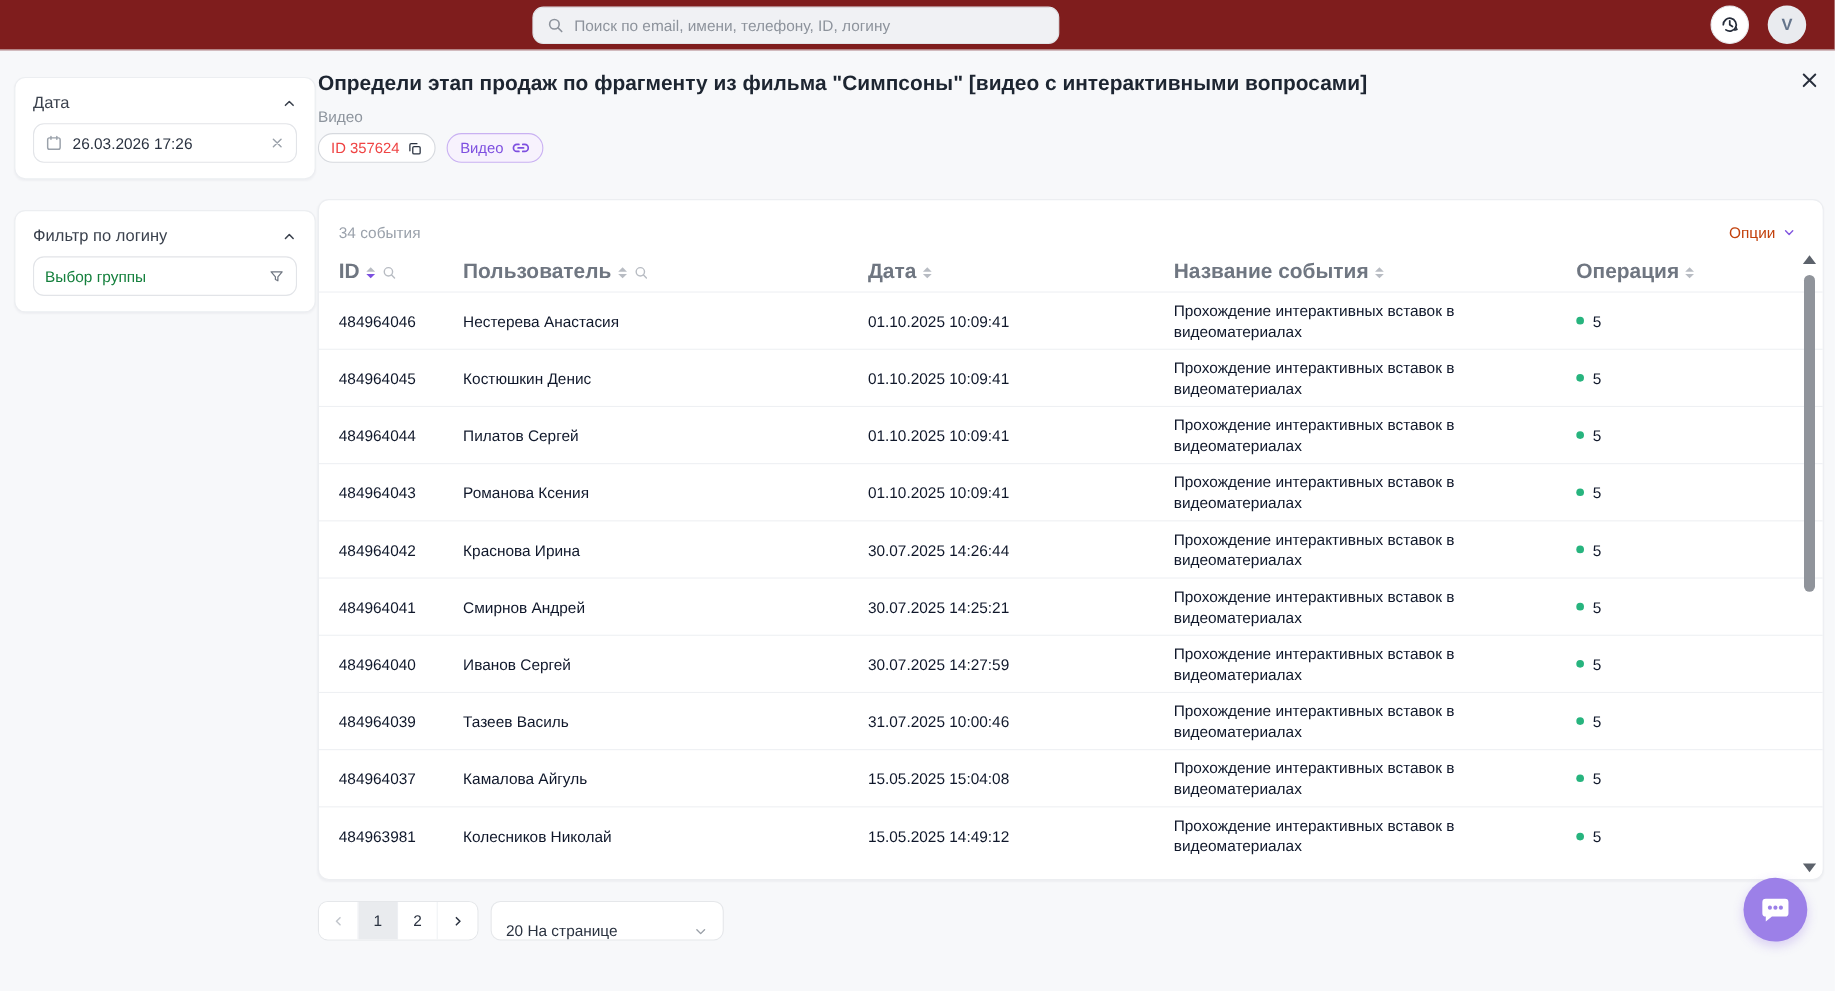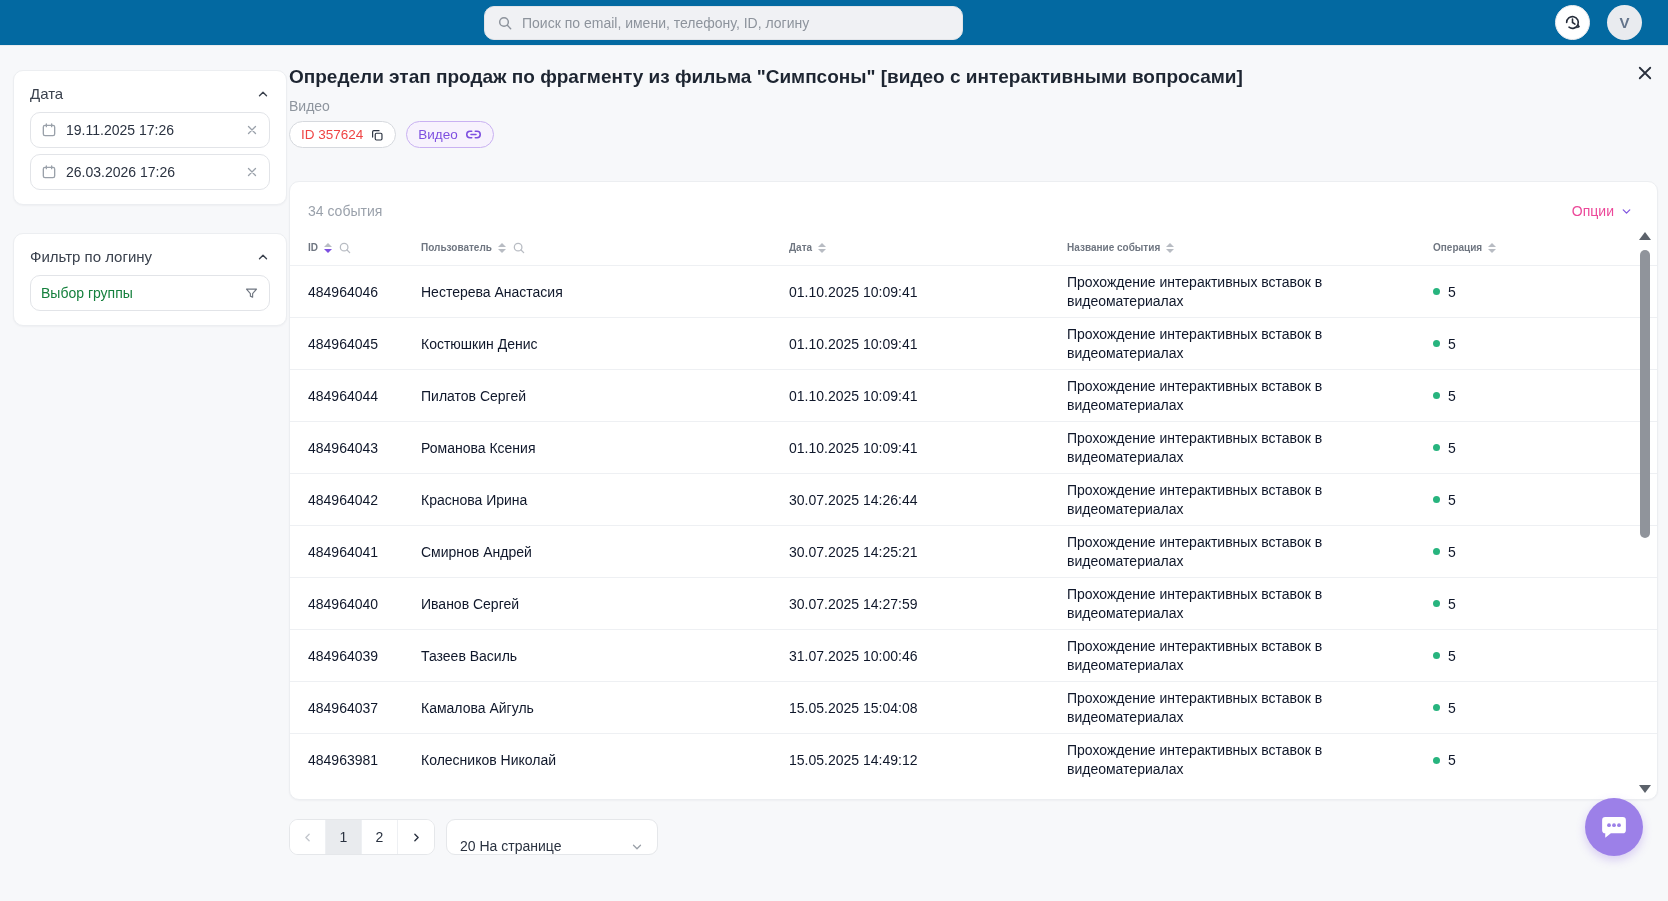--- a/index.html
+++ b/index.html
@@ -5,21 +5,21 @@
   * { margin:0; padding:0; box-sizing:border-box; }
   html,body { width:1668px; height:901px; }
   body {
     font-family:"Liberation Sans","DejaVu Sans",sans-serif;
     background:#f7f8fa; color:#2a3240; overflow:hidden; position:relative;
   }
   svg { display:block; }
 
   
   .topbar { position:absolute; left:0; top:0; width:1668px; height:46px;
-    background:#0369a1; border-bottom:1px solid #e9ebee; z-index:5; }
+    background:#7f1d1d; border-bottom:1px solid #e9ebee; z-index:5; }
   .search { position:absolute; left:484px; top:6px; width:479px; height:34px;
     background:#f0f1f4; border:1px solid #e2e4e8; border-radius:10px;
     display:flex; align-items:center; padding:0 12px; gap:9px; }
   .search input { border:none; outline:none; background:transparent; flex:1;
     font:14px "Liberation Sans","DejaVu Sans",sans-serif; color:#2a3240; }
   .search input::placeholder { color:#8d939c; }
   .icon-btn { position:absolute; top:5px; width:35px; height:35px; border-radius:50%;
     background:#fff; border:1px solid #e7e9ed; display:flex; align-items:center;
     justify-content:center; cursor:pointer; }
   .avatar { position:absolute; top:5px; width:35px; height:35px; border-radius:50%;
@@ -54,25 +54,25 @@
   .badge.purple { border-color:#c9b1f2; background:#f7f2fd; color:#7e4fe0; }
 
   
   .table-card { position:absolute; left:289px; top:181px; width:1369px; height:619px;
     background:#fff; border:1px solid #eceef1; border-radius:10px;
     box-shadow:0 1px 2px rgba(16,24,40,.04); }
   .table-top { height:48px; display:flex; align-items:center;
     justify-content:space-between; padding:10px 24px 0 18px; }
   .count { font-size:14px; color:#9aa1ab; }
   .options { display:flex; align-items:center; gap:6px; background:none; border:none;
-    color:#ec4899; font:14px "Liberation Sans","DejaVu Sans",sans-serif; cursor:pointer;justify-content:center; }
+    color:#c2410c; font:14px "Liberation Sans","DejaVu Sans",sans-serif; cursor:pointer;justify-content:center; }
   .thead { height:36px; display:grid;
     grid-template-columns:113px 368px 278px 366px 1fr;
     align-items:center; padding-left:18px; border-bottom:1px solid #eef0f3; }
-  .th { display:flex; align-items:center; gap:6px; font-size:10px; font-weight:600;
+  .th { display:flex; align-items:center; gap:6px; font-size:19px; font-weight:600;
     color:#6f7681; cursor:pointer; }
   .carets { display:flex; flex-direction:column; gap:2px; }
   .carets i { width:0; height:0; border-left:4px solid transparent;
     border-right:4px solid transparent; }
   .carets i.up { border-bottom:4px solid #b8bcc3; }
   .carets i.down { border-top:4px solid #b8bcc3; }
   .carets i.down.active { border-top-color:#7c4fe0; }
   .trow { height:52px; display:grid; grid-template-columns:113px 368px 278px 366px 1fr;
     align-items:center; padding-left:18px; border-bottom:1px solid #eef0f3;
     font-size:14px; color:#0f172a; }
@@ -137,30 +137,20 @@
     <path d="M5 5 L19 19 M19 5 L5 19"></path>
   </svg>
 </button>
 
 <aside class="sidebar">
   <section class="card">
     <div class="card-head">
       <span>Дата</span>
       <svg width="14" height="14" viewBox="0 0 24 24" fill="none" stroke="#3a414d" stroke-width="2.4" stroke-linecap="round" stroke-linejoin="round">
           <path d="M6 15 L12 9 L18 15"></path>
-        </svg>
-    </div>
-    <div class="field">
-      <svg width="16" height="16" viewBox="0 0 24 24" fill="none" stroke="#9aa1aa" stroke-width="2" stroke-linecap="round">
-        <rect x="3.5" y="5" width="17" height="15.5" rx="2.5"></rect>
-          <path d="M8 3 v4 M16 3 v4"></path>
-      </svg>
-      <span class="val">19.11.2025 17:26</span>
-      <svg width="14" height="14" viewBox="0 0 24 24" fill="none" stroke="#9aa1aa" stroke-width="2.2" stroke-linecap="round">
-          <path d="M6 6 L18 18 M18 6 L6 18"></path>
         </svg>
     </div>
     <div class="field">
       <svg width="16" height="16" viewBox="0 0 24 24" fill="none" stroke="#9aa1aa" stroke-width="2" stroke-linecap="round">
         <rect x="3.5" y="5" width="17" height="15.5" rx="2.5"></rect>
           <path d="M8 3 v4 M16 3 v4"></path>
       </svg>
       <span class="val">26.03.2026 17:26</span>
       <svg width="14" height="14" viewBox="0 0 24 24" fill="none" stroke="#9aa1aa" stroke-width="2.2" stroke-linecap="round">
           <path d="M6 6 L18 18 M18 6 L6 18"></path>

